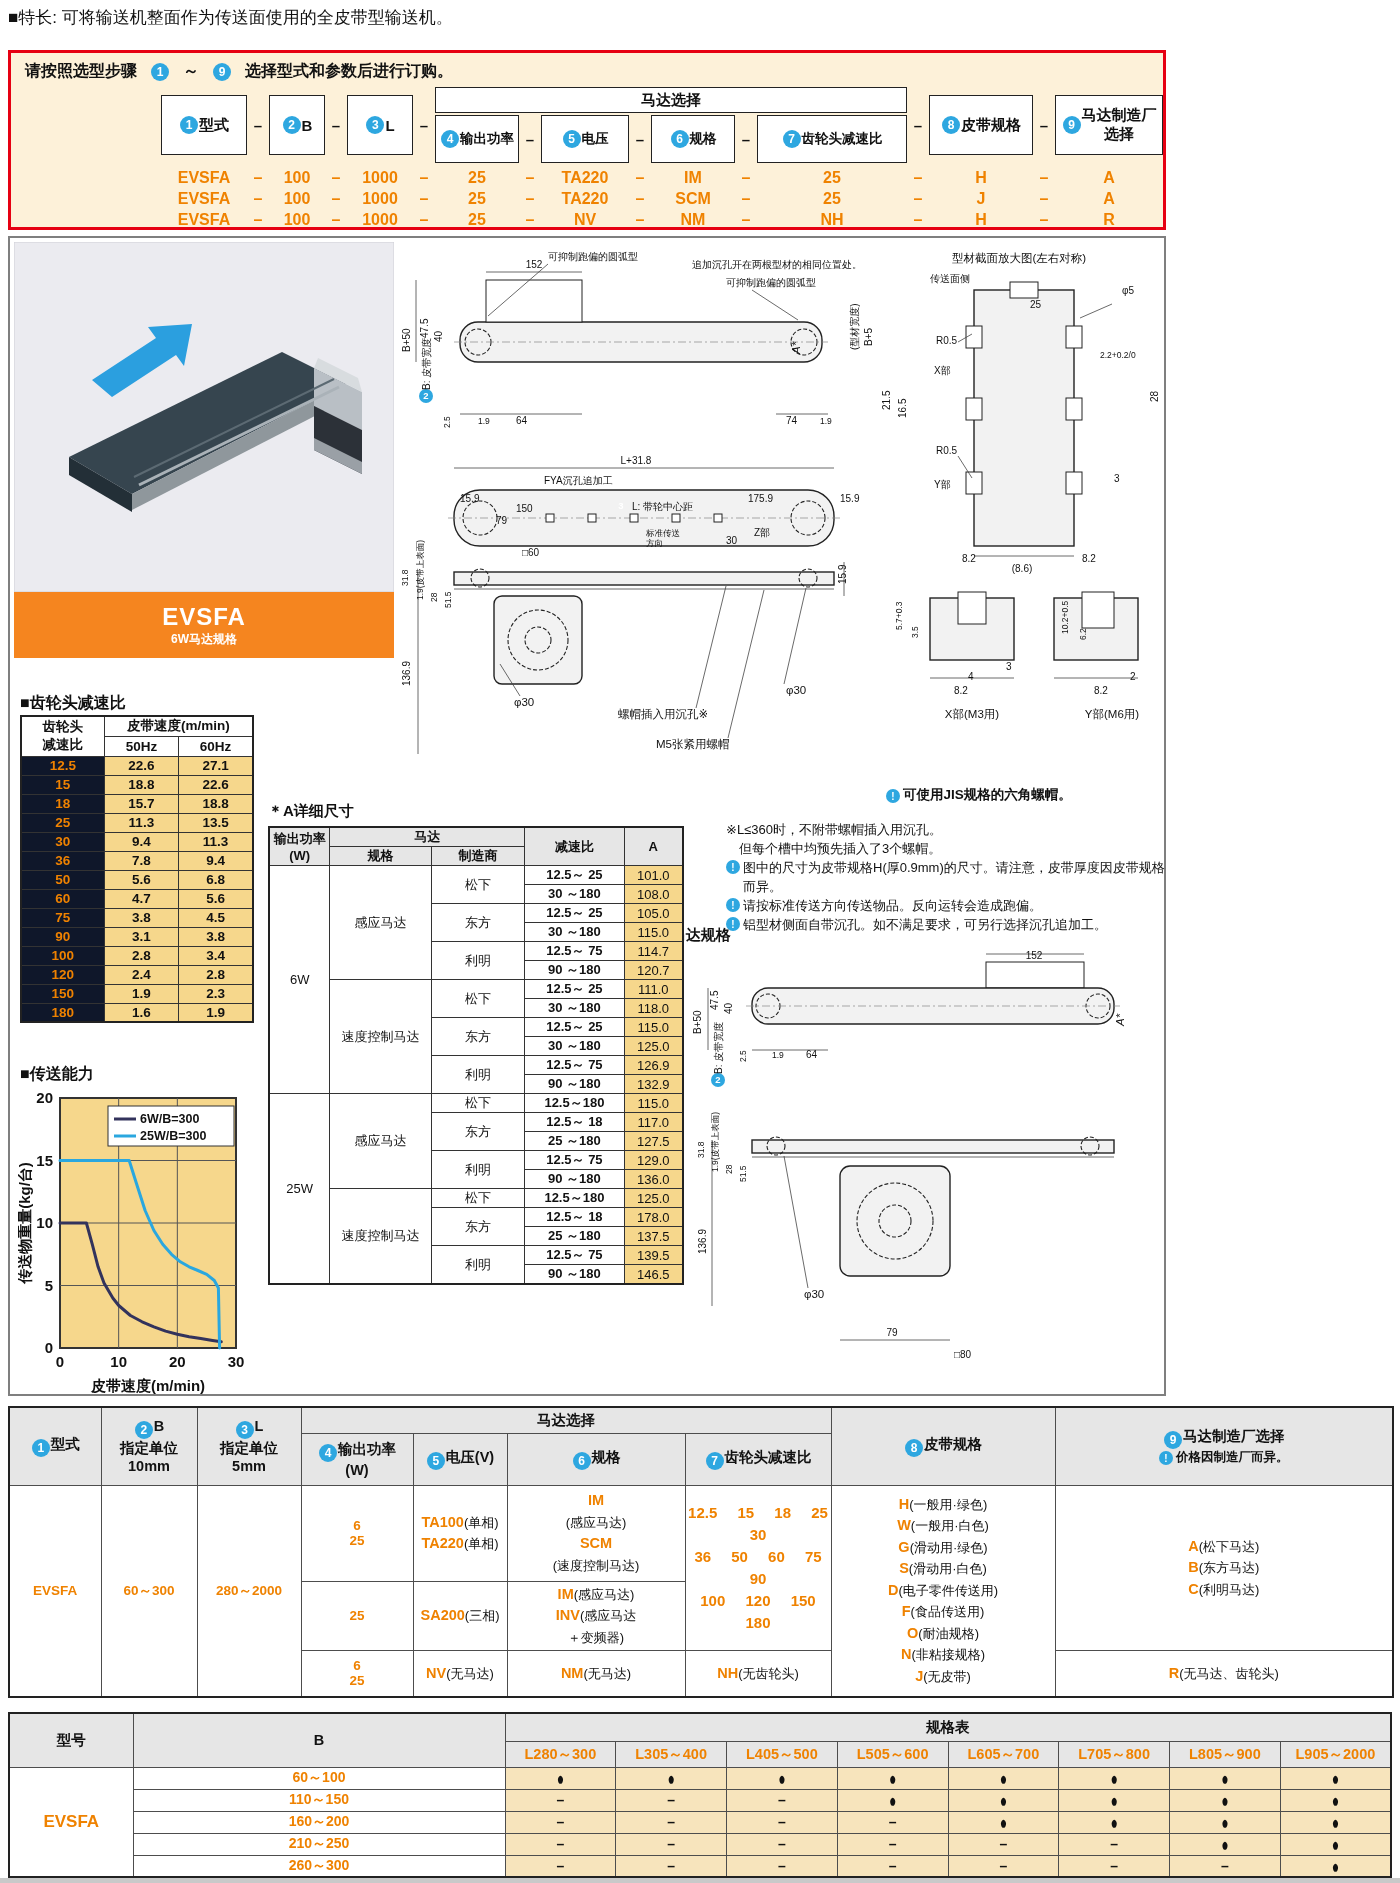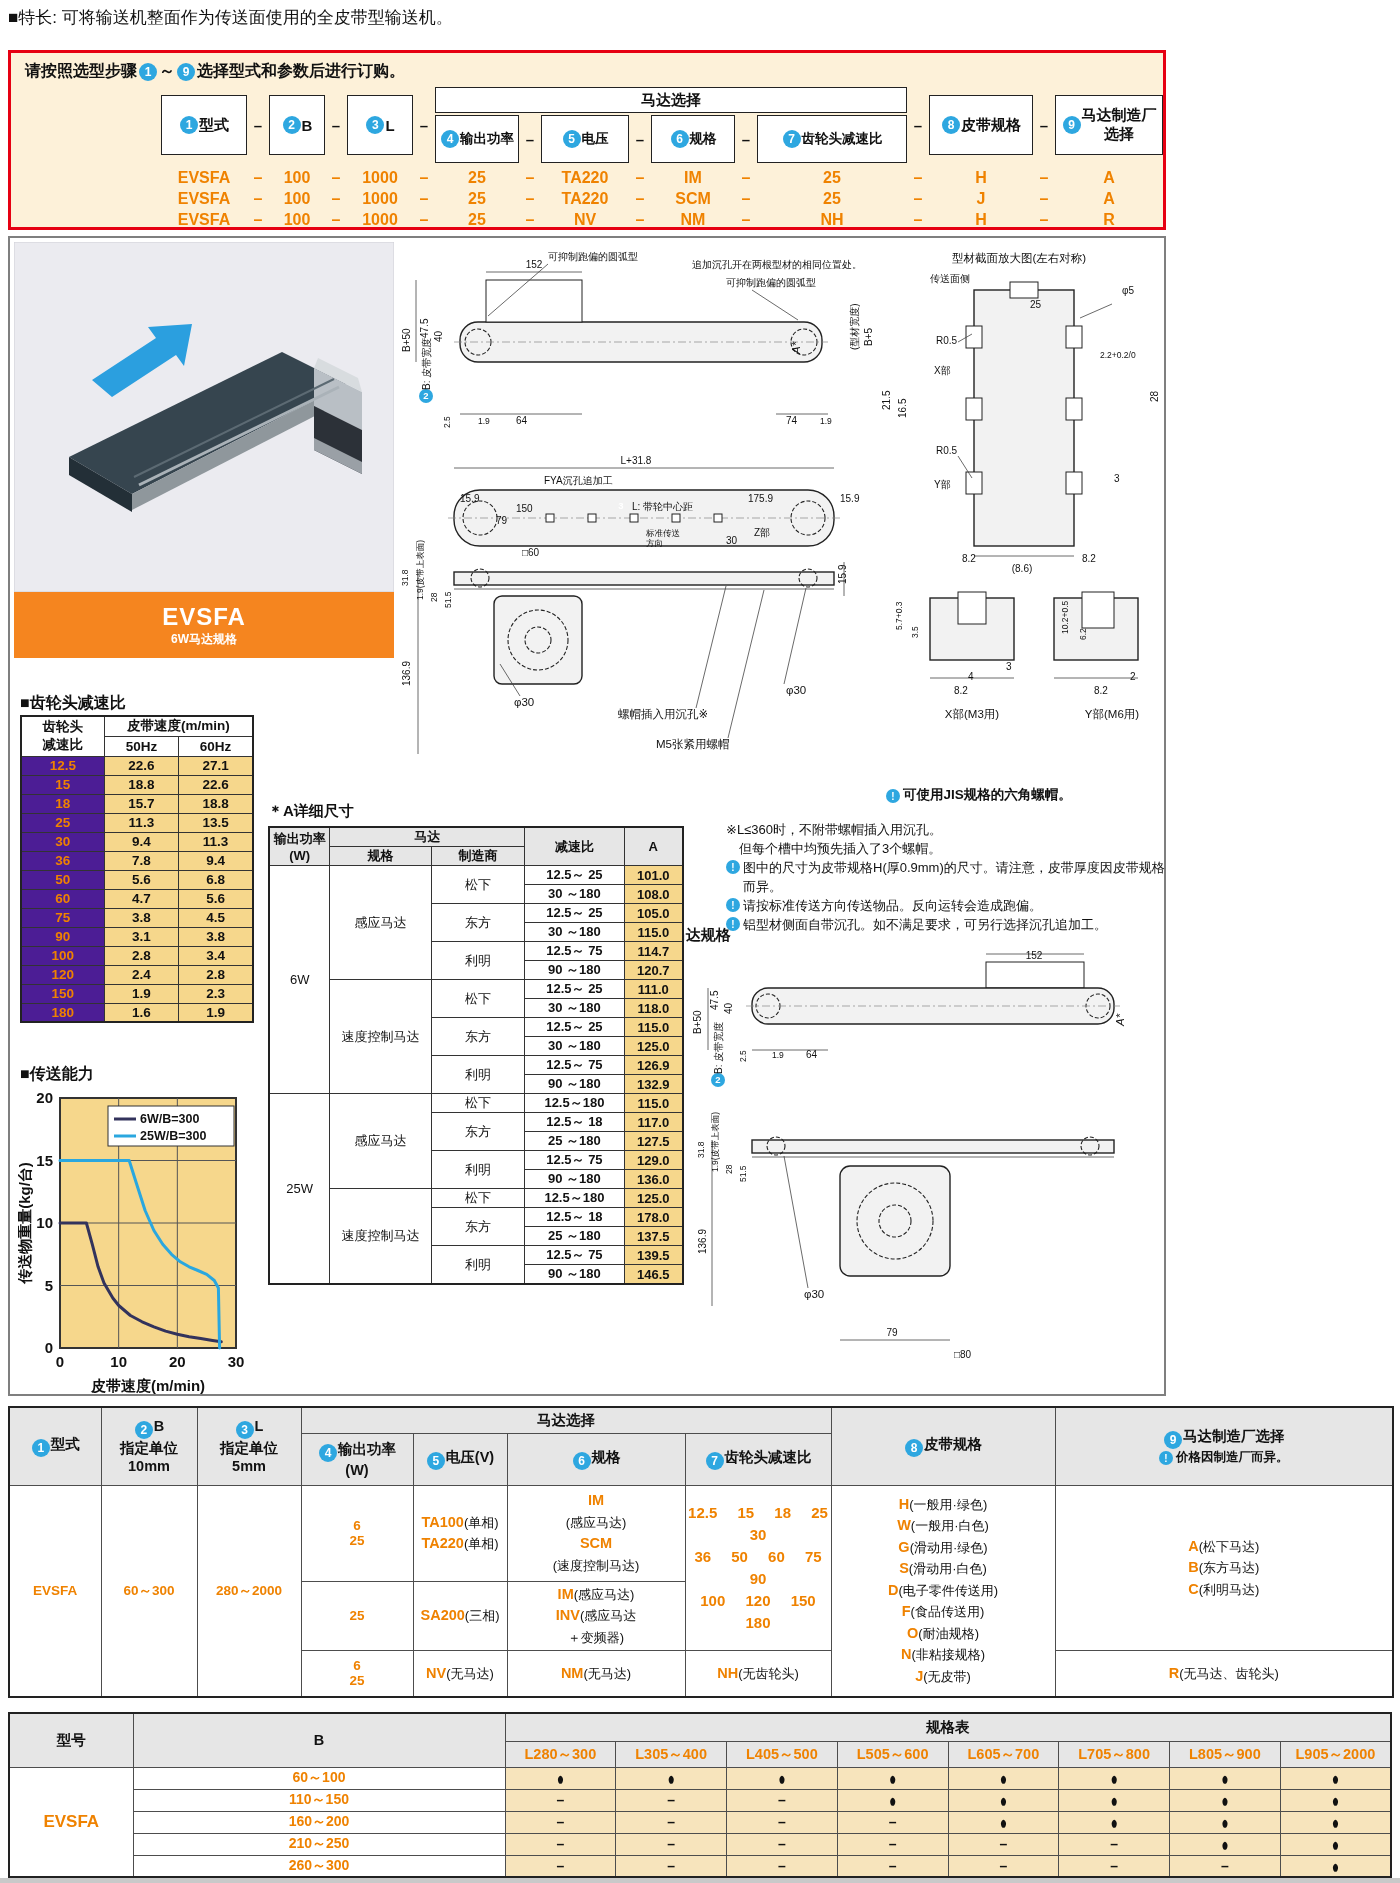--- a/index.html
+++ b/index.html
@@ -6,21 +6,21 @@
     --orange:#ef8200; --banner:#f5851f; --blue:#2ea7e0; --red:#e60012;
     --cream:#fdf1d9; --tan:#f6d78c; --tan2:#f7e4bc; --hdr:#e6e6e6; --bd:#4d4d4d;
   }
   *{box-sizing:border-box;margin:0;padding:0}
   body{font-family:"Liberation Sans","DejaVu Sans",sans-serif;background:#fff;color:#111}
   .page{position:relative;width:1400px;height:1883px;background:#fff;overflow:hidden}
   .abs{position:absolute}
   .feature{left:8px;top:6px;font-size:17px;font-weight:normal}
   
   .redbox{left:8px;top:50px;width:1158px;height:180px;border:3px solid var(--red);background:var(--cream)}
-  .instruction{position:absolute;left:14px;top:8px;font-size:16px;font-weight:bold;display:flex;align-items:center;gap:1px}
+  .instruction{position:absolute;left:14px;top:8px;font-size:16px;font-weight:bold;display:flex;align-items:center;gap:13px}
   .cnum{display:inline-flex;width:18px;height:18px;border-radius:50%;background:var(--blue);color:#fff;font-size:12px;font-weight:bold;align-items:center;justify-content:center;vertical-align:-3px;margin:0 1px;flex:none}
   .odiag{position:absolute;left:150px;top:34px;display:grid;grid-template-columns:86px 22px 56px 22px 66px 22px 84px 22px 88px 22px 84px 22px 150px 22px 104px 22px 108px;grid-template-rows:28px 48px}
   .obox{border:1.5px solid #222;background:#fff;display:flex;align-items:center;justify-content:center;font-size:15px;font-weight:bold;text-align:center;padding:2px}
   .tall{grid-row:1/3;align-self:center;height:60px}
   .sub{grid-row:2;font-size:13.5px}
   .mgroup{grid-row:1;grid-column:7/14;height:26px;align-self:start}
   .ddash{grid-row:1/3;align-self:center;text-align:center;font-weight:bold;font-size:15px}
   .ddash2{grid-row:2;align-self:center;text-align:center;font-weight:bold;font-size:15px}
   .exwrap{position:absolute;left:150px;top:114px}
   .ex-row{display:grid;grid-template-columns:86px 22px 56px 22px 66px 22px 84px 22px 88px 22px 84px 22px 150px 22px 104px 22px 108px;height:21px}
@@ -33,21 +33,21 @@
   .banner .bt{font-size:24px;font-weight:bold;letter-spacing:1px}
   .banner .bs{font-size:12px;font-weight:bold}
   .sect{font-size:16px;font-weight:bold}
   .note-sm{font-size:13.5px;font-weight:bold}
   table{border-collapse:collapse}
   
   .gear{left:10px;top:477px;width:234px;border:2px solid #222}
   .gear th,.gear td{border:1px solid #333;text-align:center;font-size:13.5px}
   .gear th{background:#fff;font-weight:bold;height:20px}
   .gear td{height:19px}
-  .g1{color:var(--orange);font-weight:bold;background:#4c1d95;width:84px}
+  .g1{color:var(--orange);font-weight:bold;background:#0f172a;width:84px}
   .g2{background:var(--tan);font-weight:bold;width:75px}
   
   .chart-svg{left:8px;top:846px}
   .tick{font-size:15px;font-weight:bold;fill:#111}
   .leg{font-size:12.5px;font-weight:bold;fill:#111}
   .axis{font-size:15px;font-weight:bold;fill:#111}
   
   .draw{position:absolute}
   .oln{fill:#f2f2f2;stroke:#222;stroke-width:1.4}
   .white{fill:#fff;stroke:#222;stroke-width:1}
@@ -57,21 +57,21 @@
   .bnum{fill:var(--blue)}
   text.dl{font-size:11px;fill:#111;font-family:"Liberation Sans","DejaVu Sans",sans-serif}
   text.sm{font-size:10px} text.xs{font-size:8.5px} text.md{font-size:11.5px}
   text.mid{text-anchor:middle} text.it{font-style:italic}
   text.wnum{fill:#fff;font-size:9.5px;font-weight:bold;text-anchor:middle}
   
   .atable{left:258px;top:588px;width:416px;border:2px solid #222}
   .atable th,.atable td{border:1px solid #333;text-align:center;font-size:13px}
   .atable th{background:var(--hdr);font-weight:bold;height:19px}
   .atable td{height:18px}
-  .acell{background:var(--tan);font-weight:bold;width:58px}
+  .acell{background:var(--tan);font-weight:normal;width:58px}
   .rcell{font-weight:600;width:98px}
   .pcell{width:60px}.scell{width:100px}.mcell{width:92px}
   
   .notes{left:716px;top:582px;width:442px}
   .note-line{display:flex;align-items:flex-start;font-size:13px;line-height:19px}
   .tip{display:inline-flex;width:14px;height:14px;border-radius:50%;background:var(--blue);color:#fff;font-size:10px;font-weight:bold;align-items:center;justify-content:center;margin:2px 3px 0 0;flex:none}
   .jis{left:876px;top:548px;display:flex;align-items:center;font-size:13.5px;font-weight:bold}
   .h25{left:630px;top:688px;font-size:15px;font-weight:bold}
   .atitle{left:258px;top:564px;font-size:15px;font-weight:bold}
   

